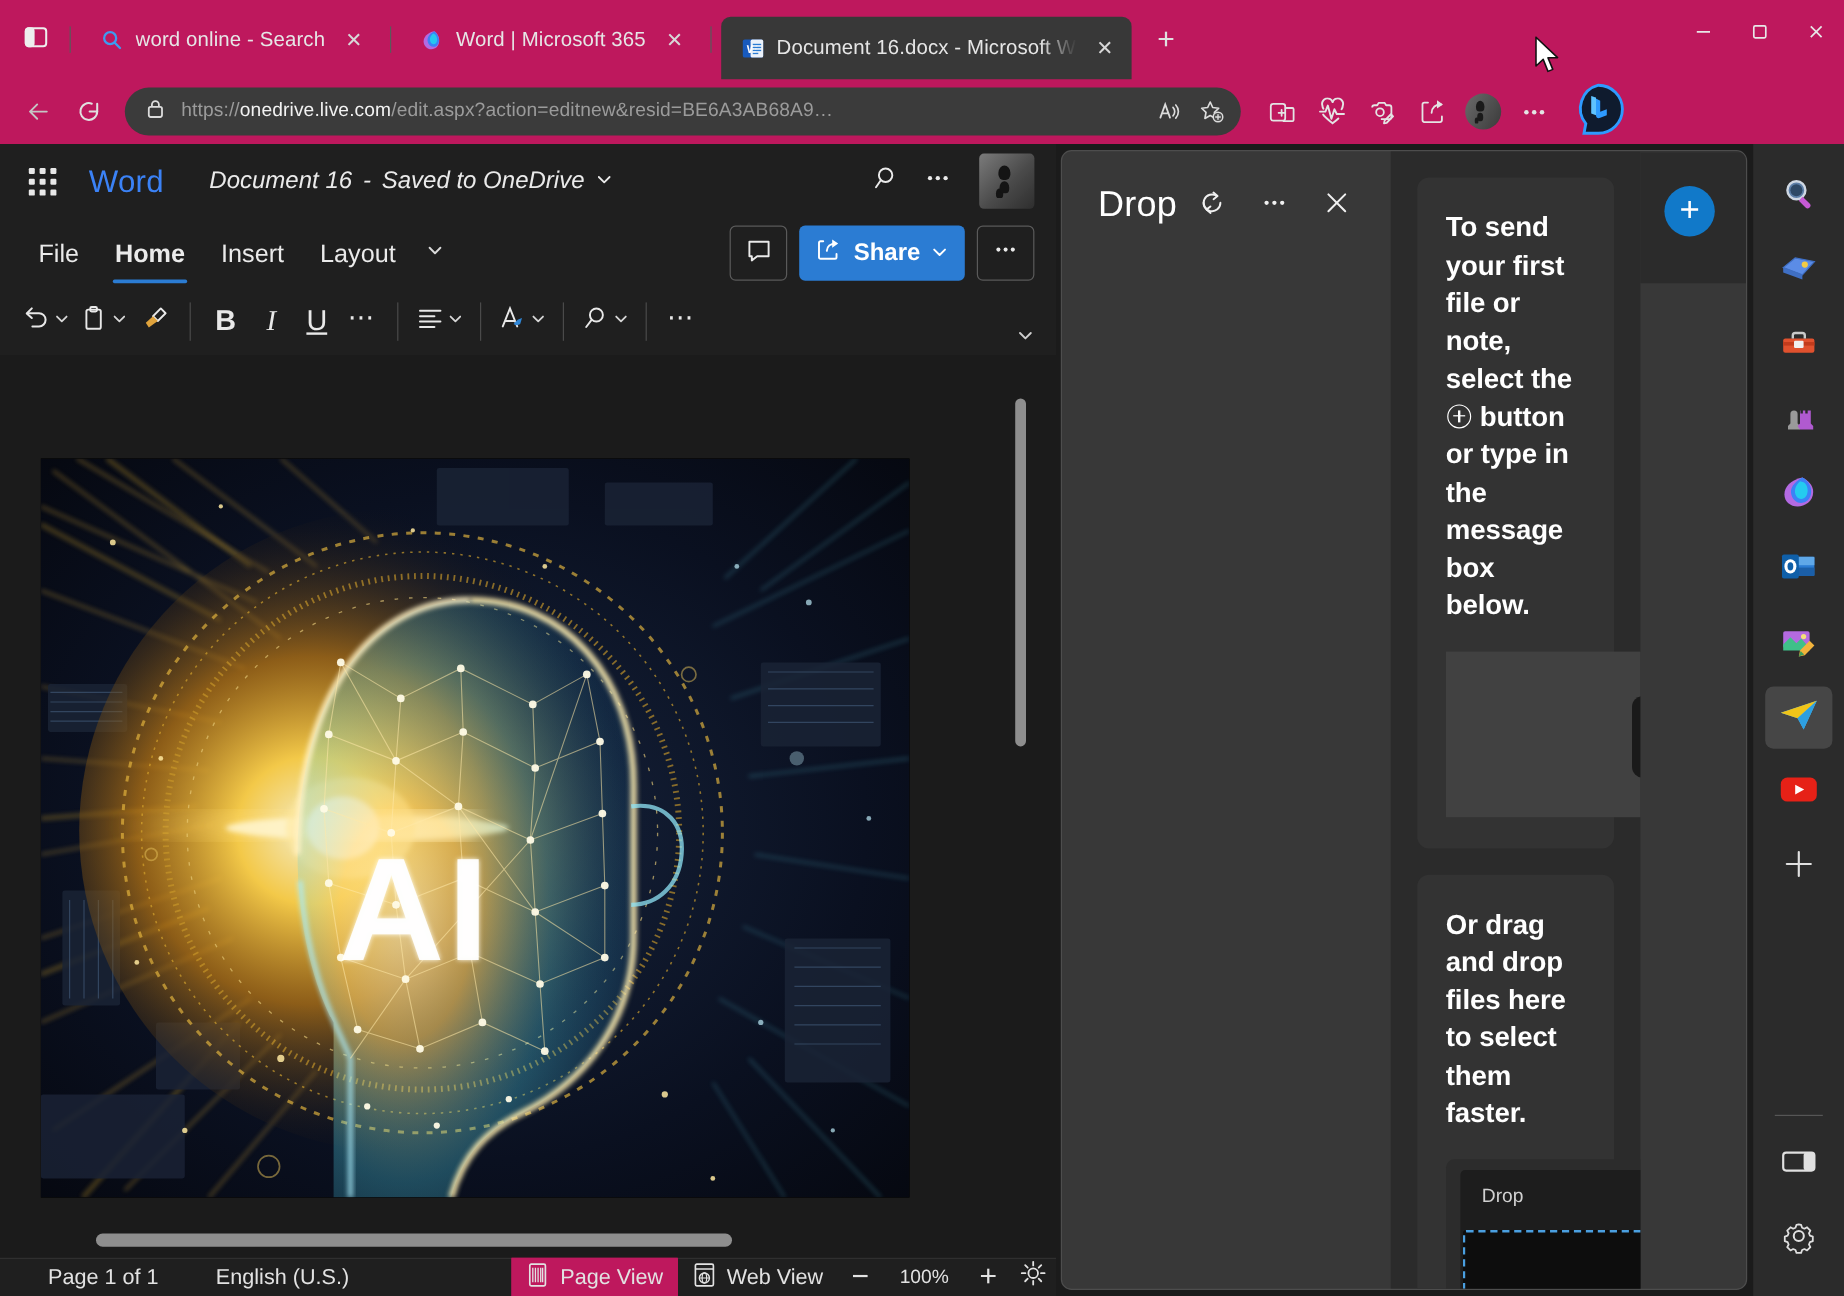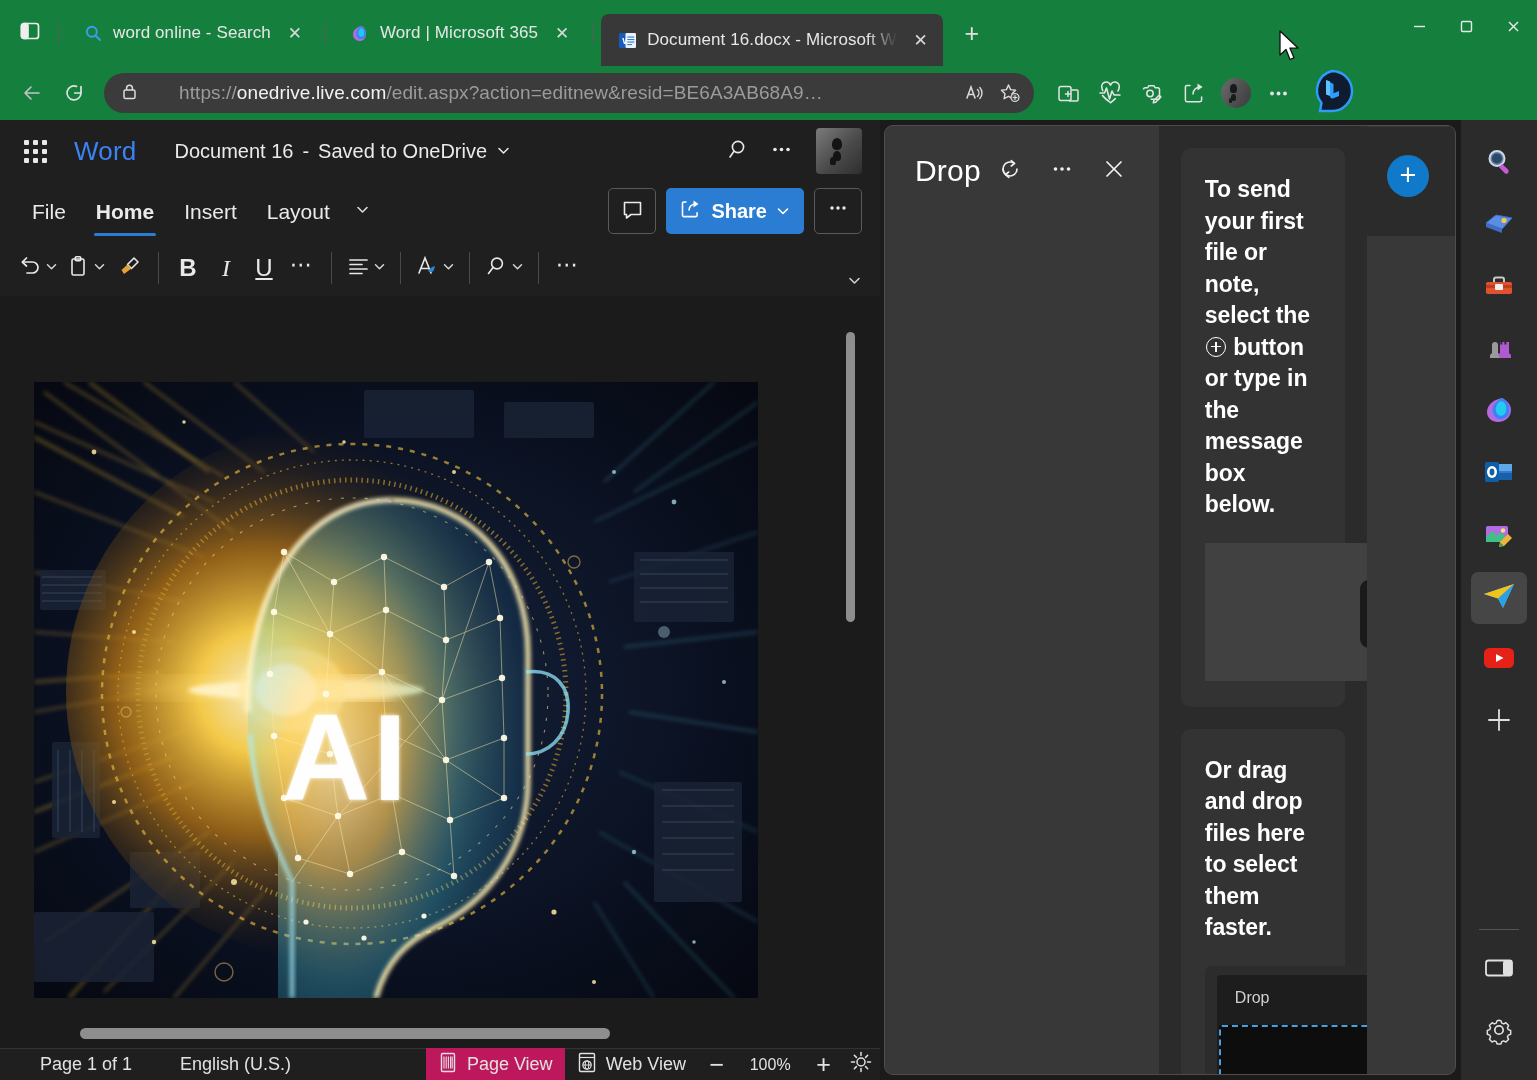--- a/index.html
+++ b/index.html
@@ -8,21 +8,21 @@
     background: #1f1f1f;
     font-family: "Liberation Sans", sans-serif;
     overflow: hidden;
     -webkit-font-smoothing: antialiased;
   }
   body { position: relative; }
 
   
   .browser-chrome {
     position: absolute; top: 0; left: 0; width: 1537px; height: 120px;
-    background: #15803d;
+    background: #be185d;
   }
   .tabstrip {
     position: absolute; top: 0; left: 0; width: 1537px; height: 66px;
     display: flex; align-items: center; padding-left: 10px;
   }
   .tab-side-btn {
     width: 40px; height: 40px; border-radius: 5px;
     display: flex; align-items: center; justify-content: center;
     flex: 0 0 auto; cursor: pointer;
   }
@@ -78,22 +78,22 @@
     display: flex; align-items: center; justify-content: center;
     color: #b8b8b8; cursor: pointer;
   }
   .omnibox {
     flex: 1 1 auto; height: 40px; background: #3b3b3b; border-radius: 20px;
     display: flex; align-items: center; padding: 0 6px 0 16px;
     margin-left: 8px; margin-right: 12px; max-width: 930px; min-width: 0;
   }
   .lock-icon { flex: 0 0 auto; margin-right: 12px; color: #dcdcdc; }
   .url-text {
-    flex: 1 1 auto; font-size: 19px; white-space: nowrap; overflow: hidden;
-    color: #9b9b9b; letter-spacing: .1px; margin-left: 28px;
+    flex: 1 1 auto; font-size: 16px; white-space: nowrap; overflow: hidden;
+    color: #9b9b9b; letter-spacing: .1px;
   }
   .url-text .host { color: #f2f2f2; }
   .url-text .scheme { color: #9b9b9b; }
   .omni-btn {
     width: 36px; height: 34px; border-radius: 5px; flex: 0 0 auto;
     display: flex; align-items: center; justify-content: center;
     color: #dcdcdc; cursor: pointer;
   }
   .tool-btn {
     width: 40px; height: 40px; border-radius: 5px; flex: 0 0 auto;
@@ -135,21 +135,21 @@
     gap: 4px; align-content: center; justify-content: center; cursor: pointer;
     border-radius: 4px; }
   .waffle span { width: 5px; height: 5px; background: #e8e8e8; border-radius: 1px; }
   .word-logo {
     font-size: 26px; color: #3b82f6; font-weight: 400; margin-left: 22px;
     letter-spacing: .2px; cursor: pointer;
   }
   .doc-title-wrap {
     margin-left: 30px; display: flex; align-items: center; gap: 9px;
     font-size: 20px; color: #eaeaea; cursor: pointer; padding: 5px 8px;
-    border-radius: 4px; white-space: nowrap;
+    border-radius: 4px; white-space: nowrap; font-style: italic;
   }
   .topbar-spacer { flex: 1 1 auto; }
   .top-icon-btn {
     width: 42px; height: 42px; border-radius: 4px;
     display: flex; align-items: center; justify-content: center;
     color: #eaeaea; cursor: pointer; flex: 0 0 auto;
   }
   .word-avatar {
     width: 46px; height: 46px; border-radius: 4px; overflow: hidden;
     margin-left: 14px; flex: 0 0 auto; cursor: pointer;

